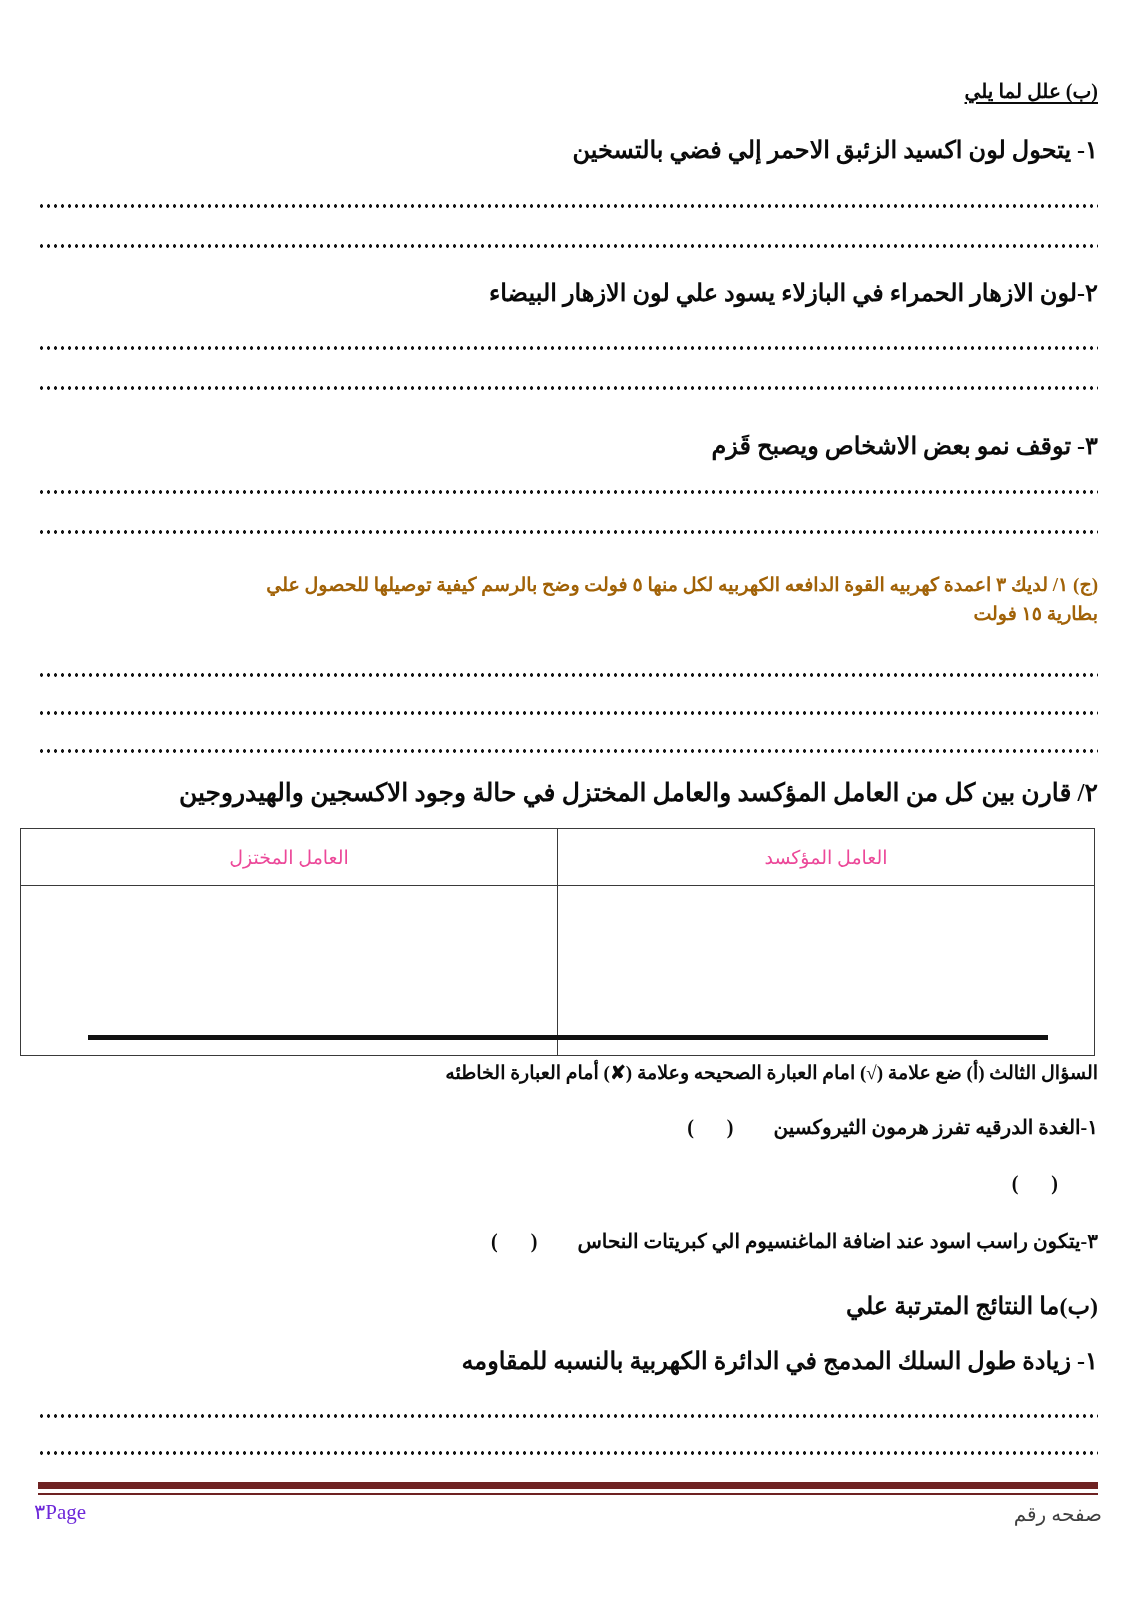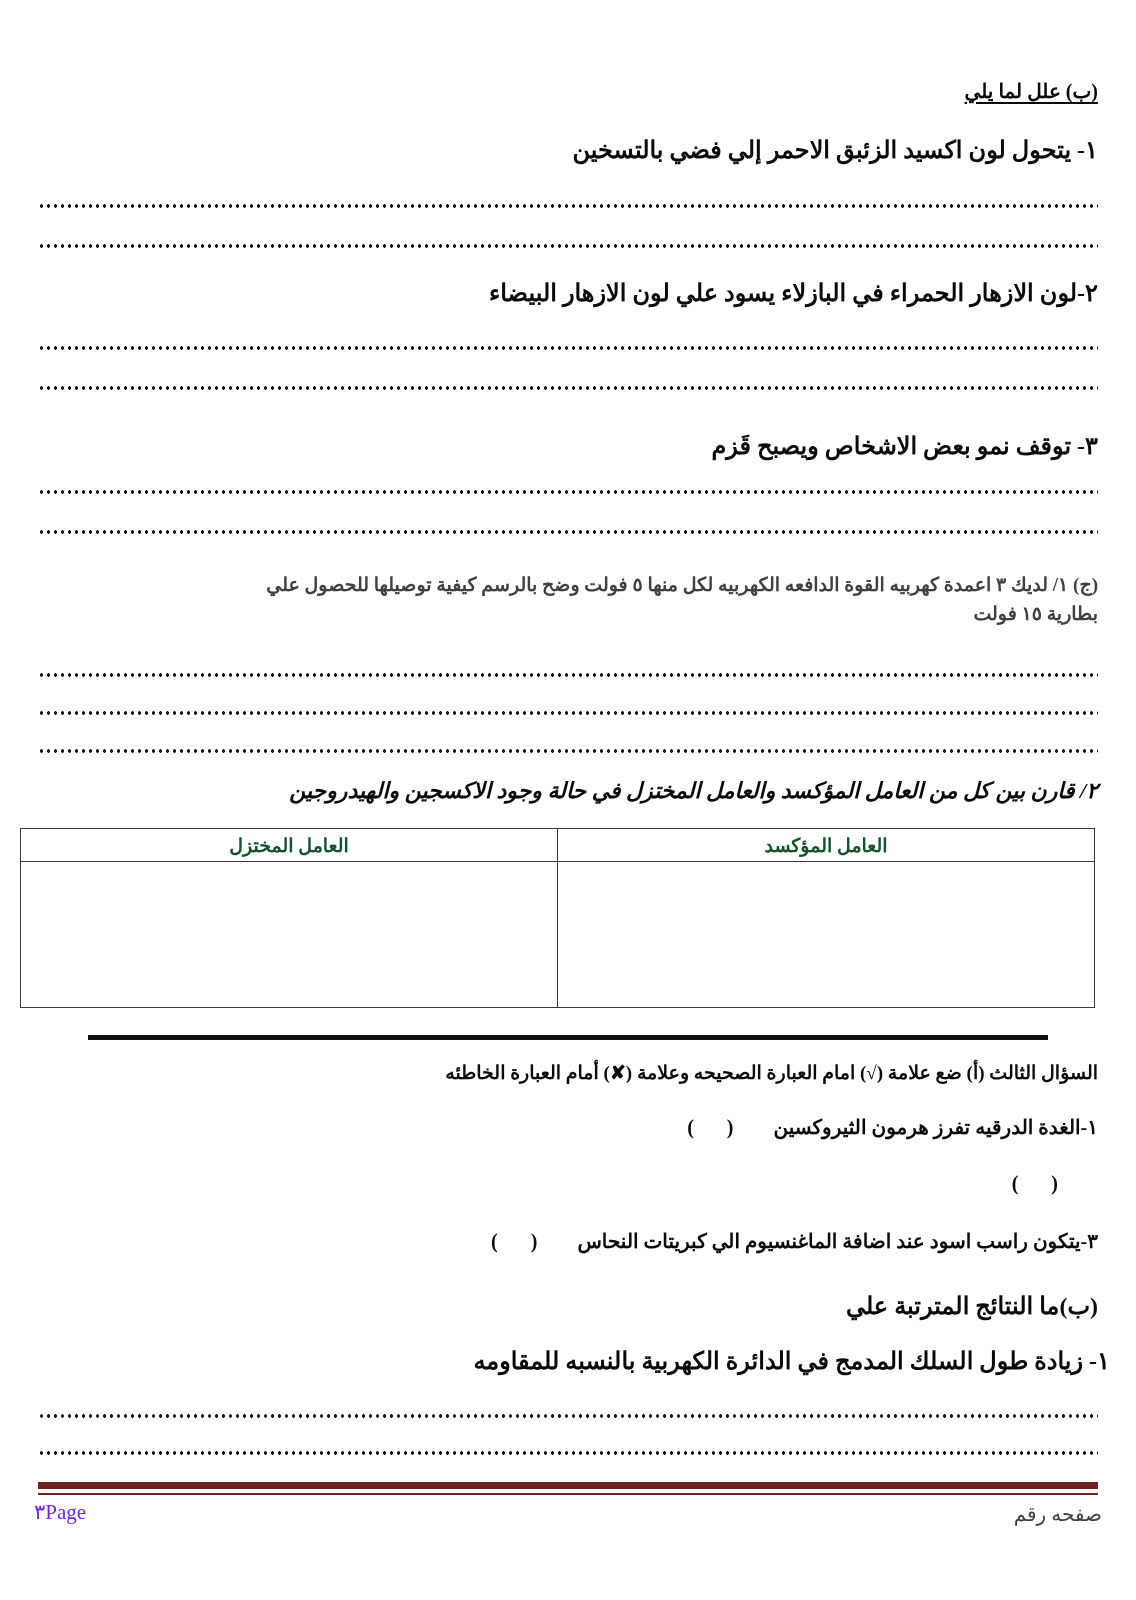--- a/index.html
+++ b/index.html
@@ -40,21 +40,21 @@
   .q-item {
     font-size: 24px;
   }
   .q-para {
     position: absolute;
     direction: rtl;
     text-align: right;
     font-weight: bold;
     font-size: 19px;
     line-height: 1.55;
-    color: #404040;
+    color: #a16207;
     white-space: normal;
   }
 
   
   .dots {
     position: absolute;
     height: 6px;
     background-image: radial-gradient(#151515 38%, rgba(0,0,0,0) 42%);
     background-size: 7px 6px;
     background-repeat: repeat-x;
@@ -71,24 +71,24 @@
   .cmp-table {
     position: absolute;
     border-collapse: collapse;
     table-layout: fixed;
     direction: rtl;
   }
   .cmp-table td {
     border: 1.6px solid #3a3a3a;
     text-align: center;
     vertical-align: middle;
-    font-weight: bold;
+    font-weight: normal;
     font-size: 19px;
-    color: #14532d;
-    padding: 0;
+    color: #ec4899;
+    padding: 12px;
   }
   .cmp-table .hdr-cell { height: 32px; }
   .cmp-table .body-cell { height: 145px; }
 
   
   .tf-row {
     position: absolute;
     direction: rtl;
     display: flex;
     align-items: baseline;
@@ -164,21 +164,21 @@
 
   <div class="dots" style="top:489px; left:38px; right:38px;"></div>
   <div class="dots" style="top:529px; left:38px; right:38px;"></div>
 
   <div class="q-para" style="top:570px; right:38px; width:860px; text-align:right;">(ج) ١/ لديك ٣ اعمدة كهربيه القوة الدافعه الكهربيه لكل منها ٥ فولت وضح بالرسم كيفية توصيلها للحصول علي بطارية ١٥ فولت</div>
 
   <div class="dots" style="top:672px; left:38px; right:38px;"></div>
   <div class="dots" style="top:710px; left:38px; right:38px;"></div>
   <div class="dots" style="top:748px; left:38px; right:38px;"></div>
 
-  <div class="line q-item" style="top:776px; right:38px; font-size:22px;font-style:italic;">٢/ قارن بين كل من العامل المؤكسد والعامل المختزل في حالة وجود الاكسجين والهيدروجين</div>
+  <div class="line q-item" style="top:776px; right:38px; font-size:25px;">٢/ قارن بين كل من العامل المؤكسد والعامل المختزل في حالة وجود الاكسجين والهيدروجين</div>
 
   <table class="cmp-table" style="top:828px; left:20px; width:1075px;">
     <tbody>
       <tr>
         <td class="hdr-cell" style="width:50%;">العامل المؤكسد</td>
         <td class="hdr-cell" style="width:50%;">العامل المختزل</td>
       </tr>
       <tr>
         <td class="body-cell"></td>
         <td class="body-cell"></td>
@@ -199,21 +199,21 @@
     <span class="tf-brackets">(    )</span>
   </div>
 
   <div class="tf-row" style="top:1229px; right:38px;">
     <span class="tf-text">٣-يتكون راسب اسود عند اضافة الماغنسيوم الي كبريتات النحاس</span>
     <span class="tf-brackets">(    )</span>
   </div>
 
   <div class="line q-item" style="top:1290px; right:38px;">(ب)ما النتائج المترتبة علي</div>
 
-  <div class="line q-item" style="top:1345px; right:26px;">١- زيادة طول السلك المدمج في الدائرة الكهربية بالنسبه للمقاومه</div>
+  <div class="line q-item" style="top:1345px; right:38px;">١- زيادة طول السلك المدمج في الدائرة الكهربية بالنسبه للمقاومه</div>
 
   <div class="dots" style="top:1413px; left:38px; right:38px;"></div>
   <div class="dots" style="top:1450px; left:38px; right:38px;"></div>
 
   <div class="footer-bar-thick" style="top:1482px;"></div>
   <div class="footer-bar-thin" style="top:1493px;"></div>
 
   <div class="footer-left" style="top:1500px;">٣Page</div>
   <div class="footer-right" style="top:1502px;">صفحه رقم</div>
 

